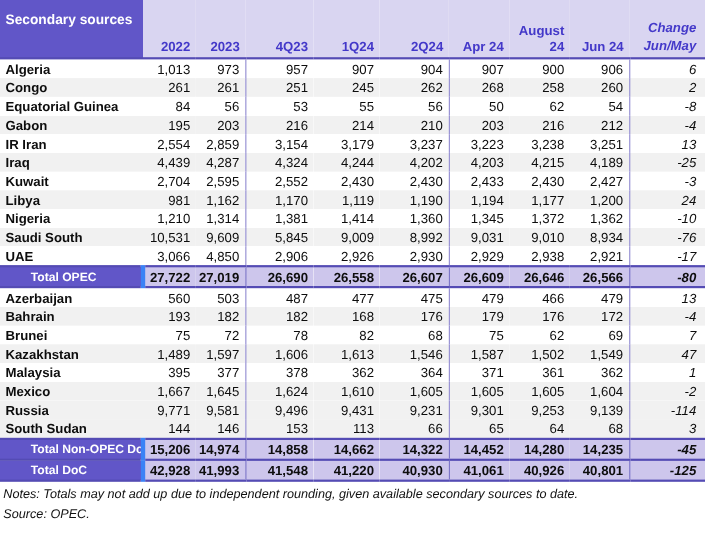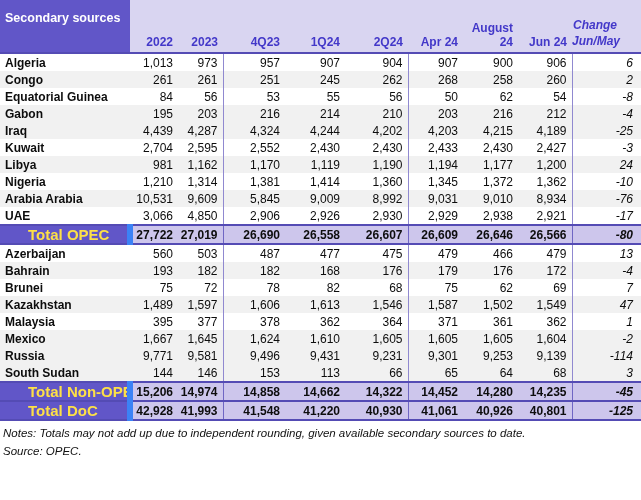--- a/index.html
+++ b/index.html
@@ -16,41 +16,41 @@
   
   thead th{
     background:#d9d5f1;color:#4338c9;font-weight:700;font-size:12px;
     vertical-align:bottom;text-align:right;padding:2px 5px 3px 0;
     height:32px;border-bottom:2px solid #544bb4;
   }
   th.corner{
     background:#6156c8;color:#ffffff;text-align:left;vertical-align:middle;
     padding:2px 2px 18px 5px;font-size:12.5px;line-height:1.3;
   }
-  th.change-th{font-style:italic;padding-right:24px;line-height:1.35;}
+  th.change-th{font-style:italic;padding-right:8px;line-height:1.35;}
   
   tbody td{
     font-size:12px;color:#0d0d0d;text-align:right;
     height:17px;padding:0 5px 0 0;white-space:nowrap;overflow:hidden;
   }
   td.rowlabel{
     text-align:left;font-weight:700;padding:0 2px 0 5px;
   }
   td.changecell{font-style:italic;padding-right:8px;}
   tr.stripe td{background:#f1f1f1;}
   td.gend{border-right:1px solid #9089d0;}
   
   tr.total td{
     background:#cdc6ec;font-weight:700;
     border-top:2px solid #544bb4;border-bottom:2px solid #544bb4;
   }
   tr.total td.rowlabel{
-    background:#6156c8;color:#fde047;font-size:15px;padding-left:28px;
-  }
-  tr.total td.firstval{border-left:6px solid #3b82f6;}
+    background:#6156c8;color:#ffffff;font-size:11px;padding-left:28px;
+  }
+  tr.total td.firstval{border-left:4px solid #3b82f6;}
   tr.total td.gend{border-right:1px solid #6f66c4;}
   tr.total td.changecell{font-style:italic;}
   
   .notes{
     font-size:11.5px;font-style:italic;color:#111;
     padding:4px 0 0 3px;line-height:1.4;
   }
   .notes.src{padding-top:2px;}
 </style>
 </head>
@@ -129,20 +129,32 @@
           <td class="">195</td>
           <td class="gend">203</td>
           <td class="">216</td>
           <td class="">214</td>
           <td class="gend">210</td>
           <td class="">203</td>
           <td class="">216</td>
           <td class="gend">212</td>
           <td class="changecell">-4</td>
         </tr>
+        <tr>
+          <td class="rowlabel">IR Iran</td>
+          <td class="">2,554</td>
+          <td class="gend">2,859</td>
+          <td class="">3,154</td>
+          <td class="">3,179</td>
+          <td class="gend">3,237</td>
+          <td class="">3,223</td>
+          <td class="">3,238</td>
+          <td class="gend">3,251</td>
+          <td class="changecell">13</td>
+        </tr>
         <tr class="stripe">
           <td class="rowlabel">Iraq</td>
           <td class="">4,439</td>
           <td class="gend">4,287</td>
           <td class="">4,324</td>
           <td class="">4,244</td>
           <td class="gend">4,202</td>
           <td class="">4,203</td>
           <td class="">4,215</td>
           <td class="gend">4,189</td>
@@ -178,21 +190,21 @@
           <td class="gend">1,314</td>
           <td class="">1,381</td>
           <td class="">1,414</td>
           <td class="gend">1,360</td>
           <td class="">1,345</td>
           <td class="">1,372</td>
           <td class="gend">1,362</td>
           <td class="changecell">-10</td>
         </tr>
         <tr class="stripe">
-          <td class="rowlabel">Arabia Arabia</td>
+          <td class="rowlabel">Saudi South</td>
           <td class="">10,531</td>
           <td class="gend">9,609</td>
           <td class="">5,845</td>
           <td class="">9,009</td>
           <td class="gend">8,992</td>
           <td class="">9,031</td>
           <td class="">9,010</td>
           <td class="gend">8,934</td>
           <td class="changecell">-76</td>
         </tr>

